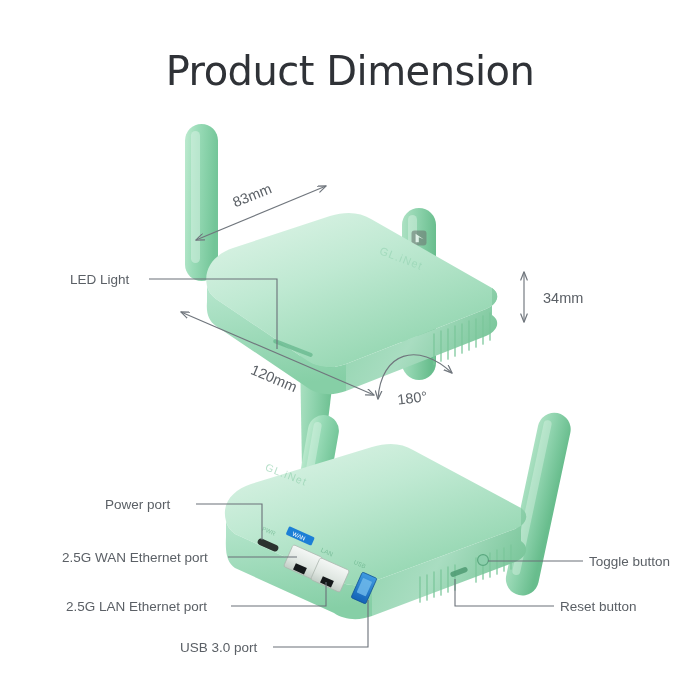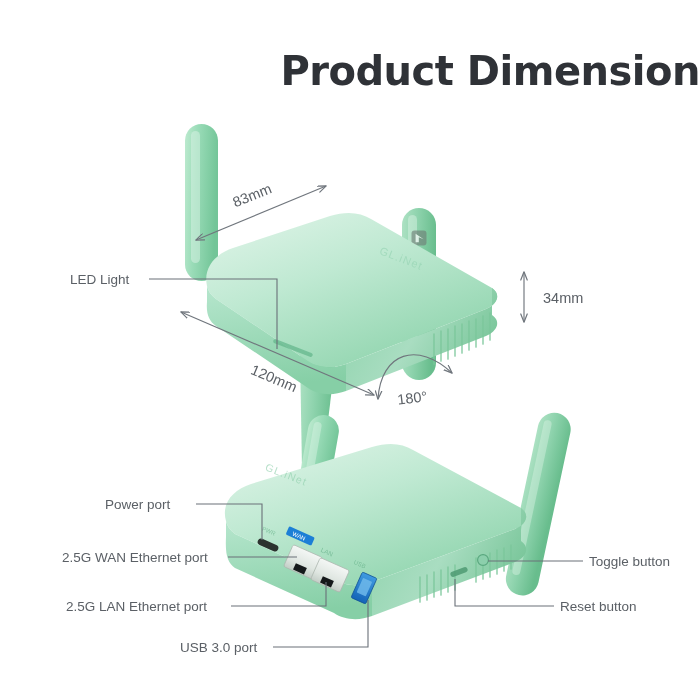--- a/index.html
+++ b/index.html
@@ -19,23 +19,23 @@
     position: absolute;
     inset: 0;
     width: 700px;
     height: 700px;
   }
   #page-title {
     position: absolute;
     left: 0;
     top: 48px;
     width: 700px;
-    text-align: right;
+    text-align: center;
     font-size: 40px;
-    font-weight: 700;
+    font-weight: 400;
     letter-spacing: -0.5px;
     color: #2f3237;
     font-family: "DejaVu Sans", sans-serif;
   }
   svg.art {
     position: absolute;
     left: 0;
     top: 0;
     width: 700px;
     height: 700px;

